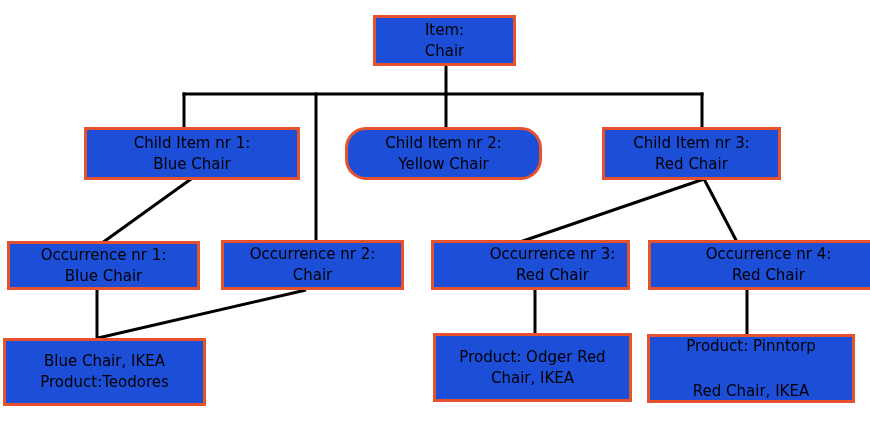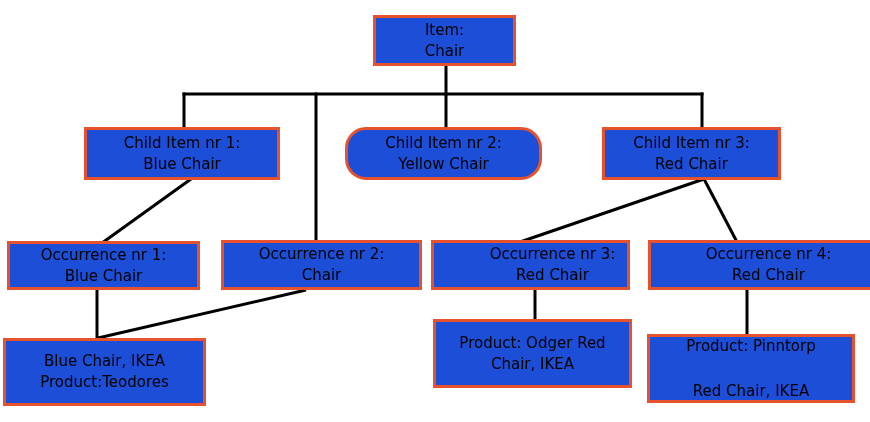--- a/index.html
+++ b/index.html
@@ -36,29 +36,29 @@
     line-height: 21px;
     text-align: center;
     display: flex;
     flex-direction: column;
     justify-content: center;
     align-items: center;
     white-space: nowrap;
   }
   
   #node-item   { left: 373px; top: 15px;  width: 143px; height: 51px; }
-  #node-child1 { left: 84px;  top: 127px; width: 196px; height: 53px; }
+  #node-child1 { left: 84px;  top: 127px; width: 216px; height: 53px; }
   #node-child2 { left: 345px; top: 127px; width: 197px; height: 53px; border-radius: 21px; }
   #node-child3 { left: 602px; top: 127px; width: 179px; height: 53px; }
   #node-occ1   { left: 7px;   top: 241px; width: 193px; height: 49px; }
-  #node-occ2   { left: 221px; top: 240px; width: 201px; height: 50px; }
+  #node-occ2   { left: 221px; top: 240px; width: 183px; height: 50px; }
   #node-occ3   { left: 431px; top: 240px; width: 199px; height: 50px; padding-left: 44px; }
   #node-occ4   { left: 648px; top: 240px; width: 241px; height: 50px; }
   #node-prod1  { left: 3px;   top: 338px; width: 203px; height: 68px; }
-  #node-prod2  { left: 433px; top: 319px; width: 199px; height: 69px; }
+  #node-prod2  { left: 433px; top: 333px; width: 199px; height: 69px; }
   #node-prod3  { left: 647px; top: 334px; width: 208px; height: 69px; gap: 24px; }
 </style>
 </head>
 <body>
 
 <div id="diagram">
 
   <svg id="connectors" viewBox="0 0 870 422" xmlns="http://www.w3.org/2000/svg">
 
     <line x1="446" y1="66" x2="446" y2="95.5"></line>

